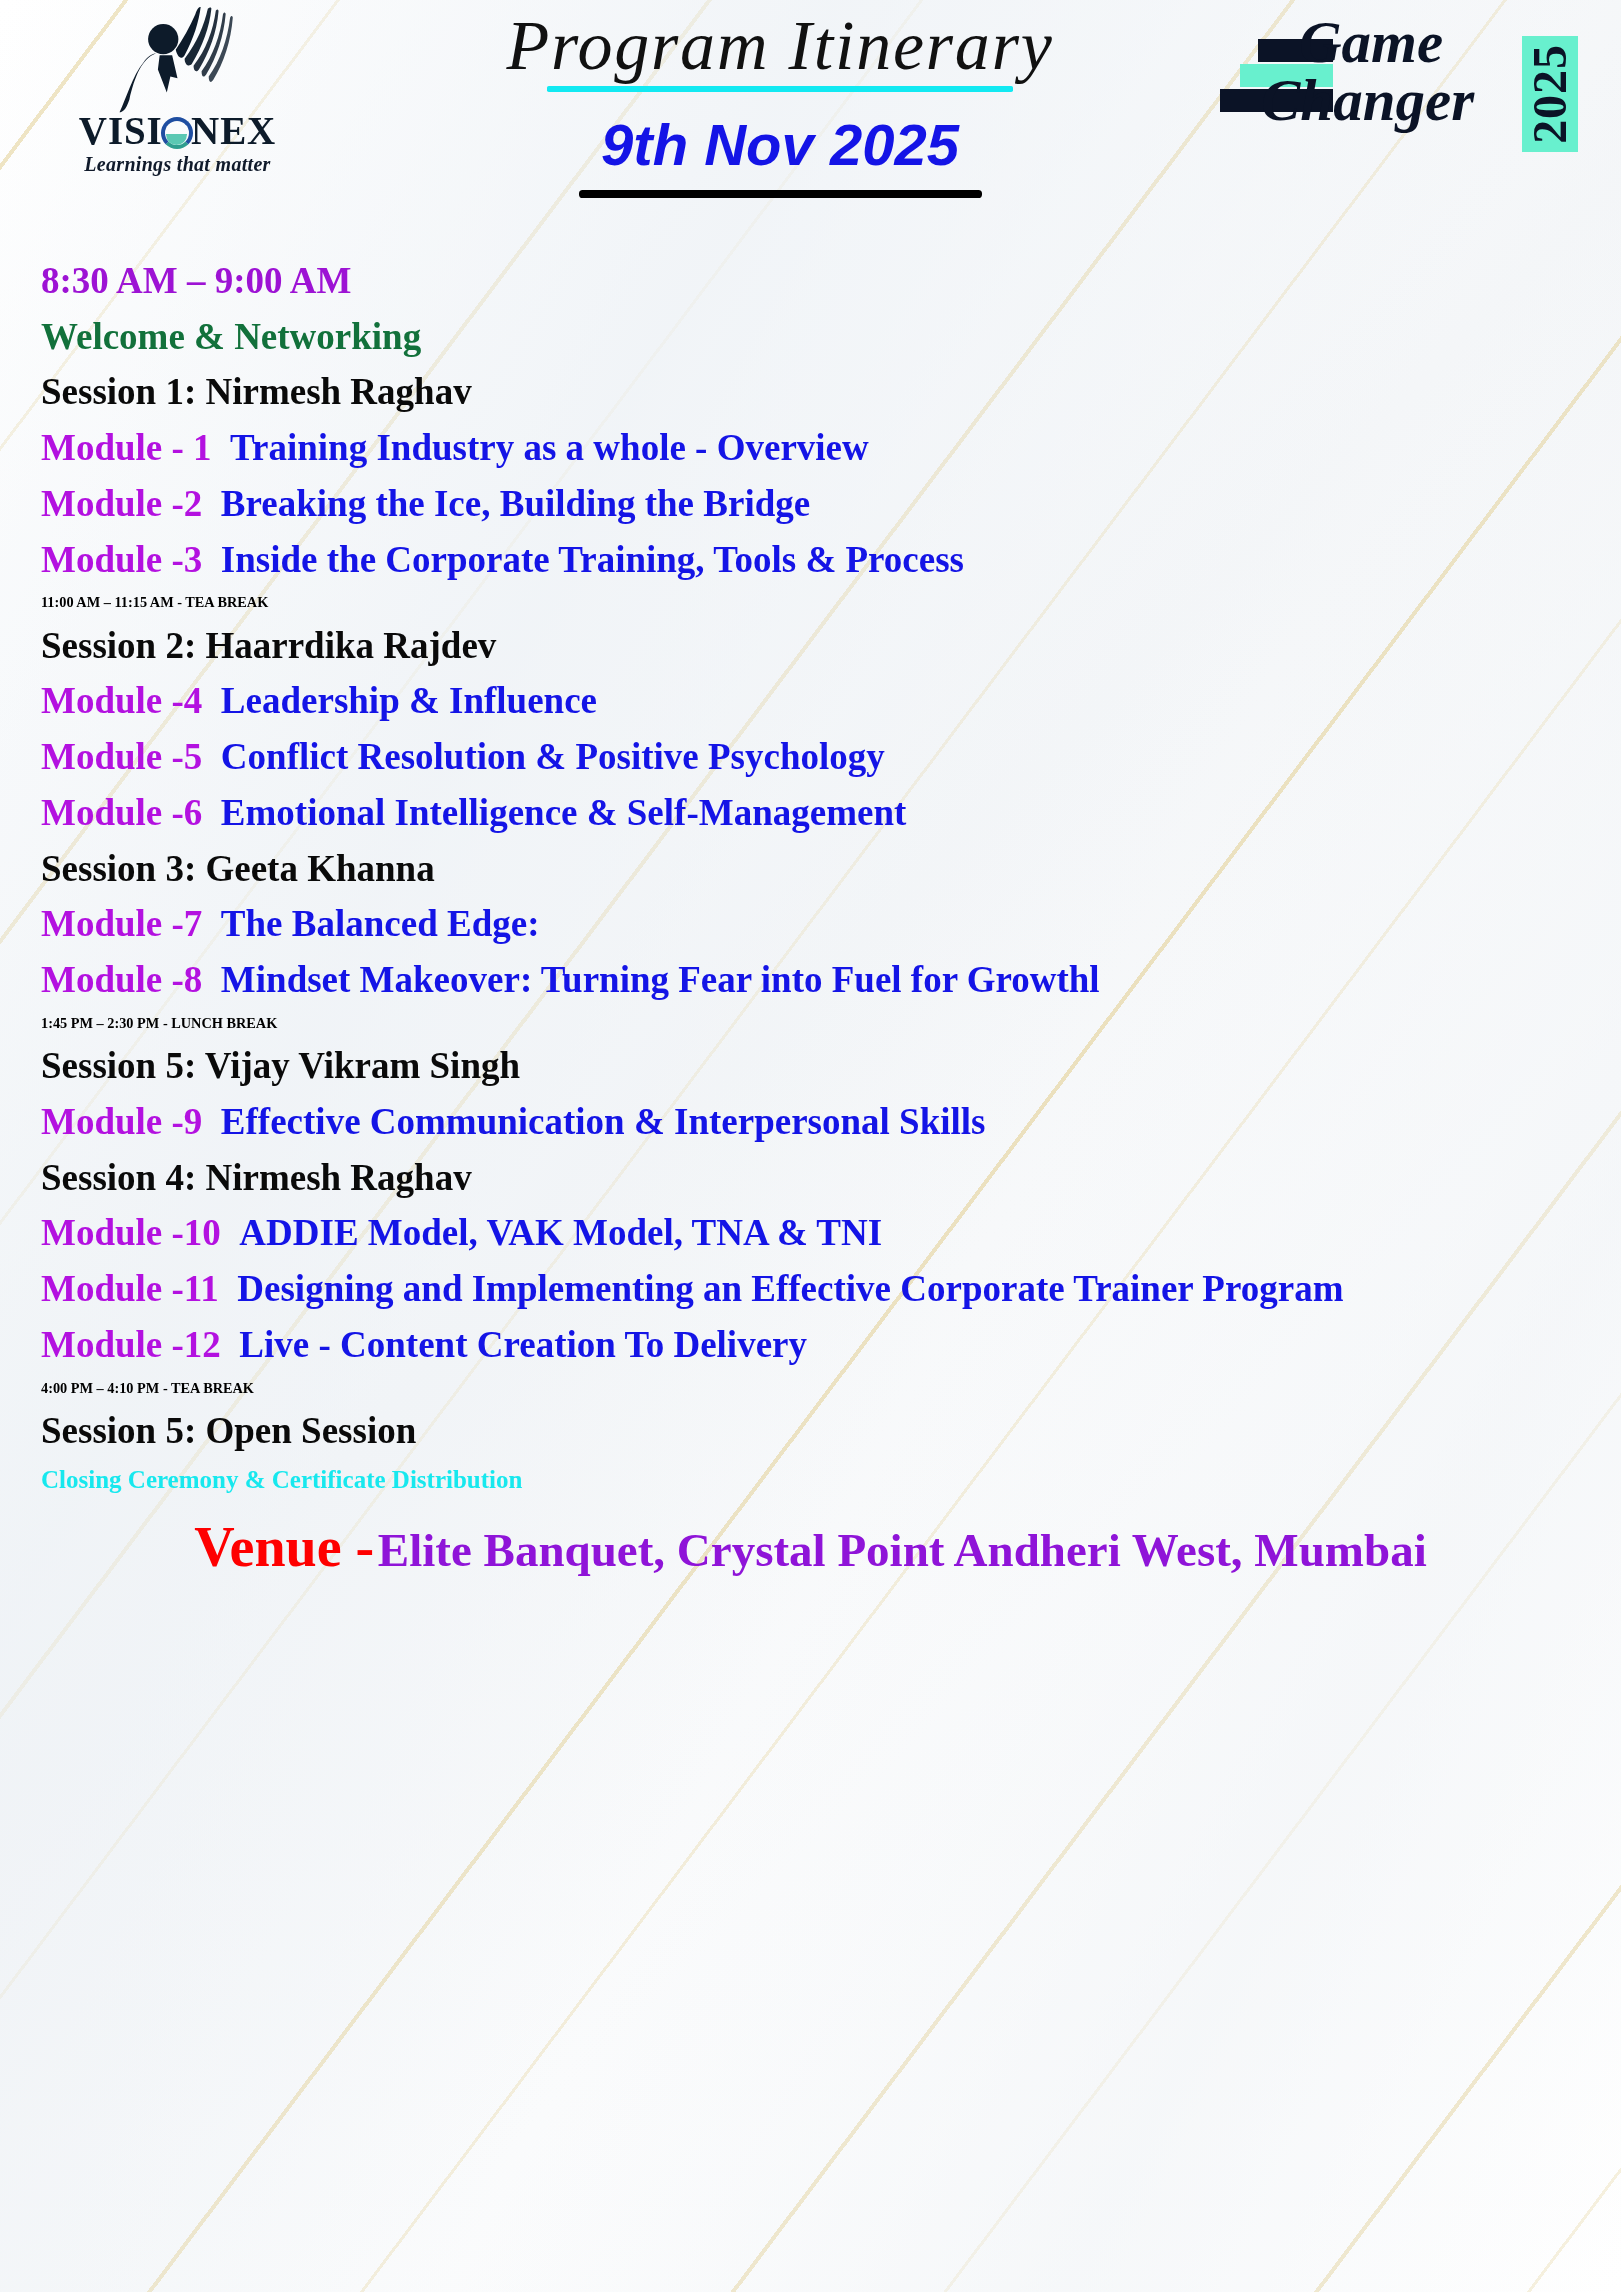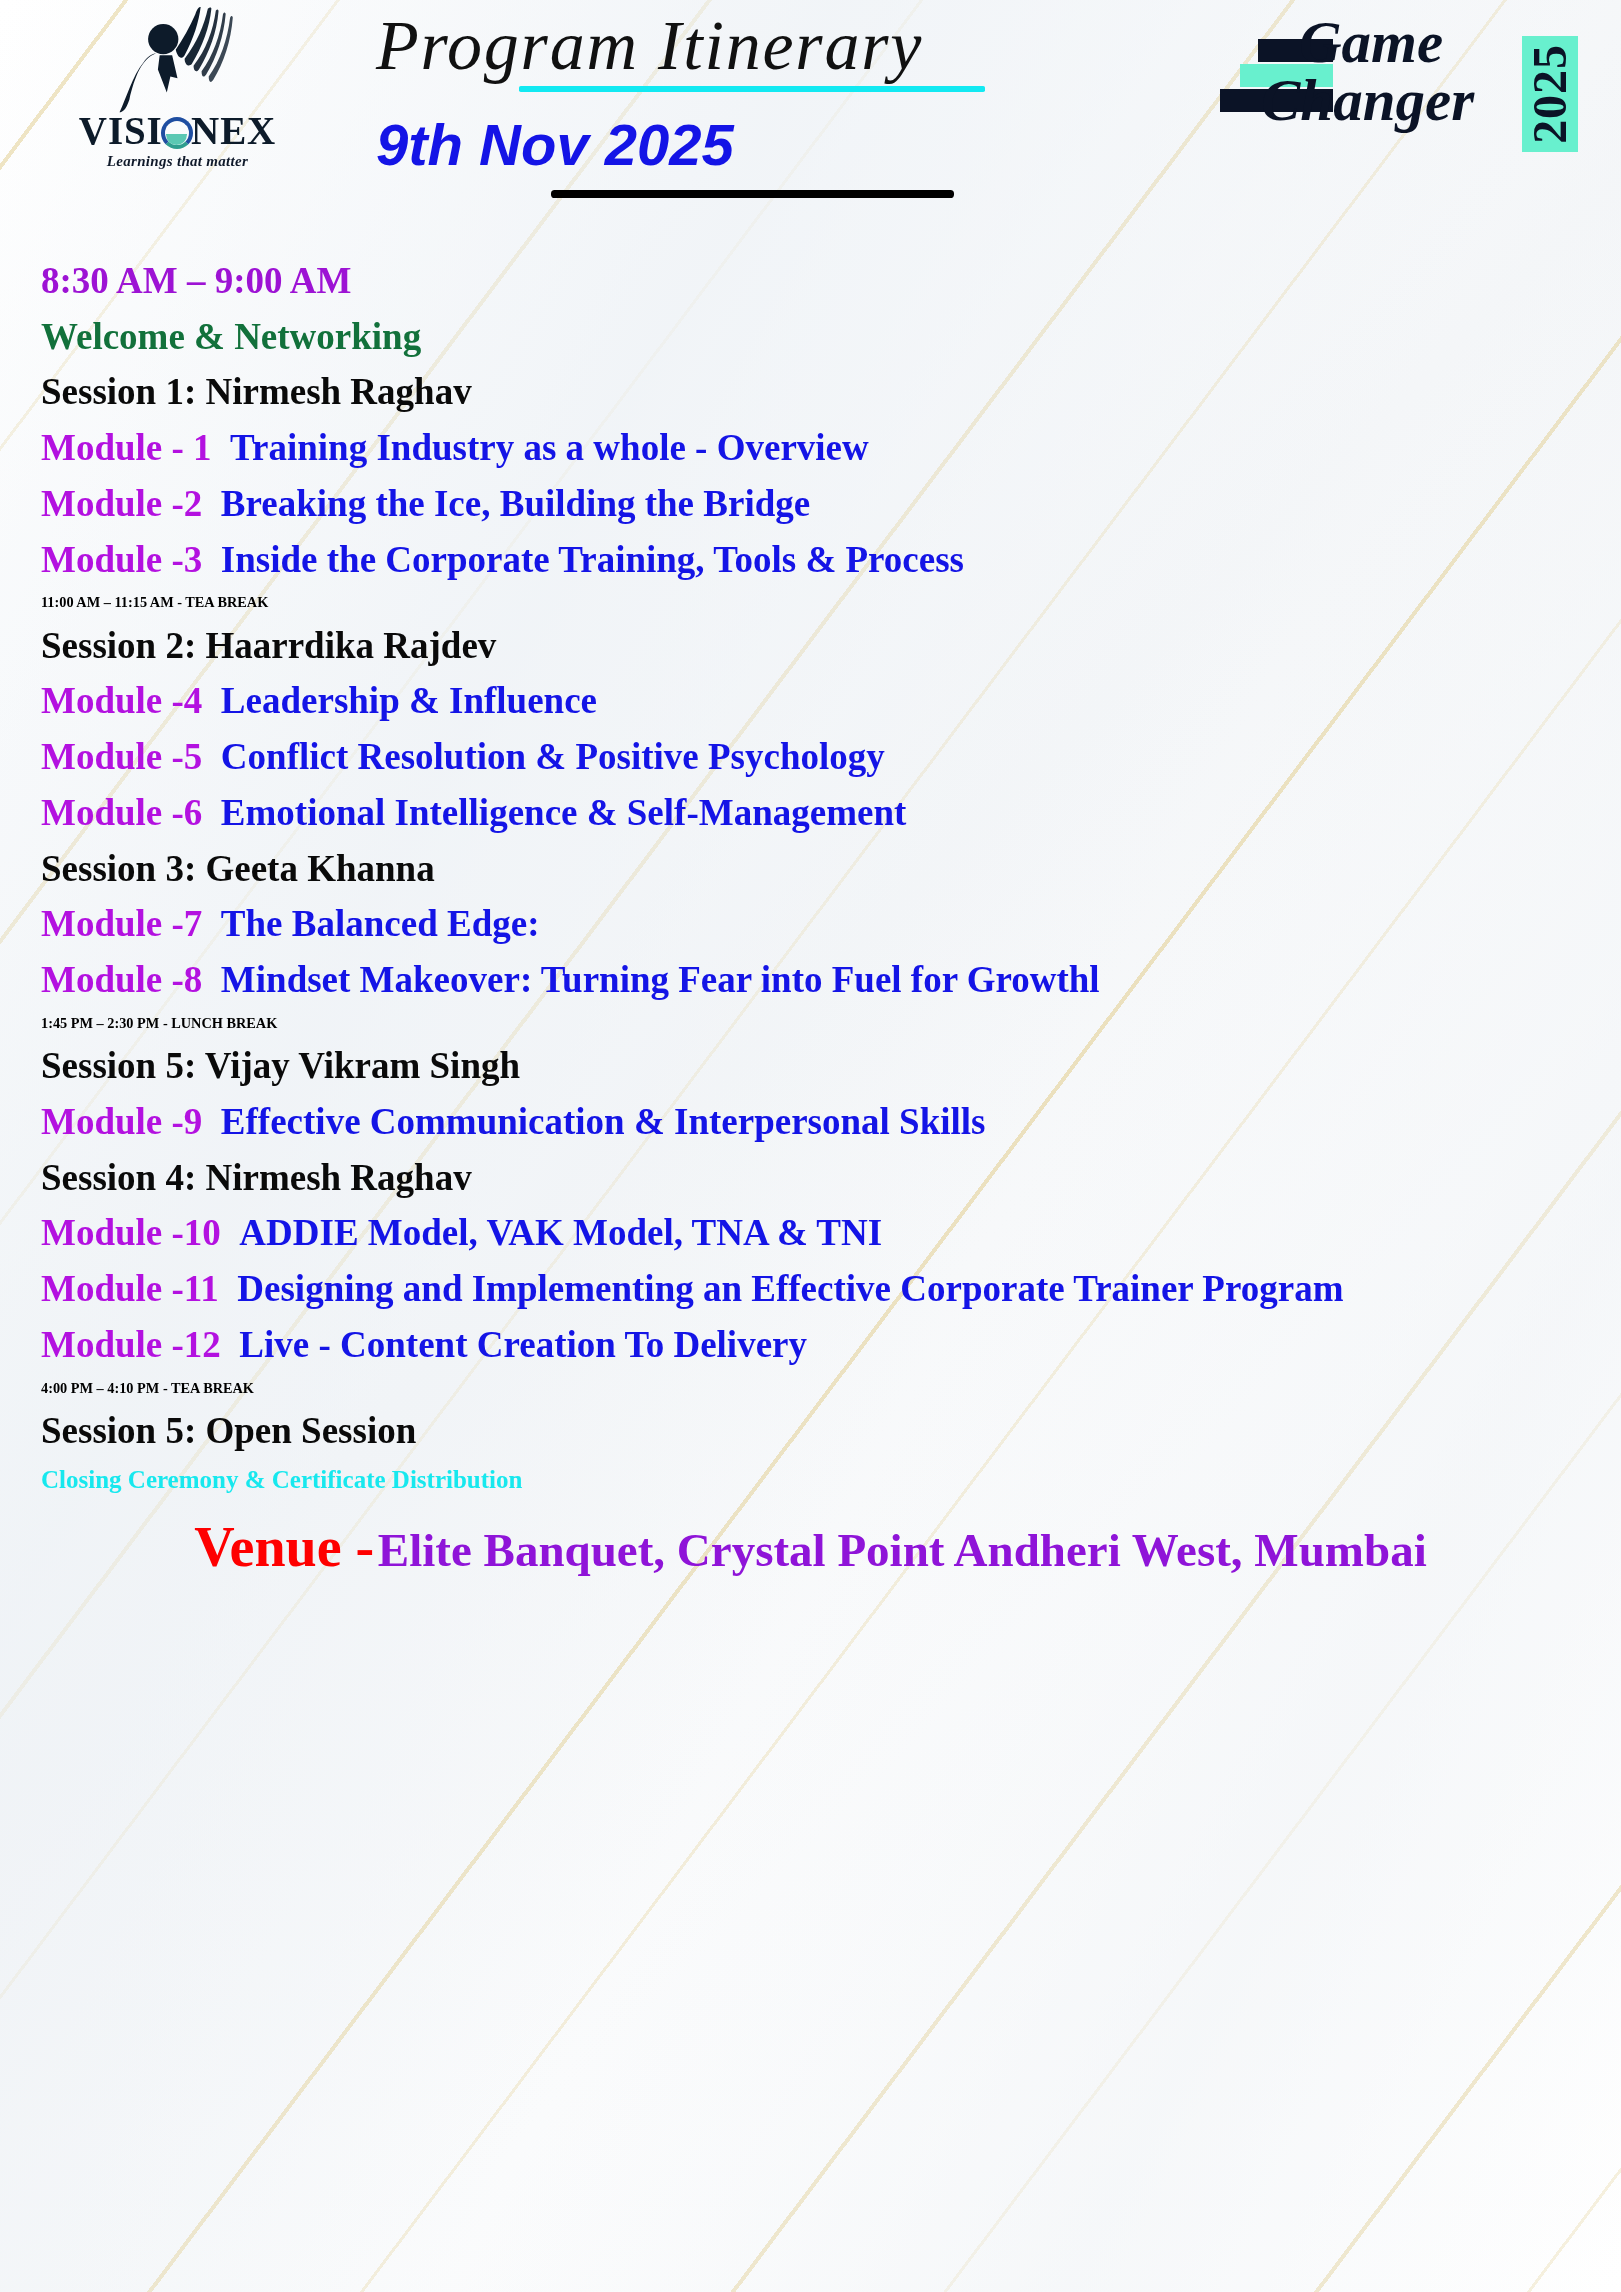--- a/index.html
+++ b/index.html
@@ -109,32 +109,32 @@
     left: 5.4px; right: 5.4px; bottom: 3.6px;
     height: 11.6px;
     background: #5bc8b3;
     border-radius: 0 0 12.5px 12.5px;
   }
   .vx-tag {
     margin-top: 3.6px;
     font-family: "Liberation Serif", serif;
     font-style: italic;
     font-weight: bold;
-    font-size: 15px;
+    font-size: 20px;
     color: #101a2b;
     letter-spacing: 0.3px;
   }
 
   
   .title-block {
     position: absolute;
-    left: 376px;
+    left: 404px;
     top: 9px;
     width: 752px;
-    text-align: left;
+    text-align: center;
   }
   .title-main {
     font-family: "Liberation Serif", "DejaVu Serif", serif;
     font-style: italic;
     font-size: 70px;
     color: #111111;
     letter-spacing: 1.8px;
     line-height: 1.05;
     white-space: nowrap;
   }

